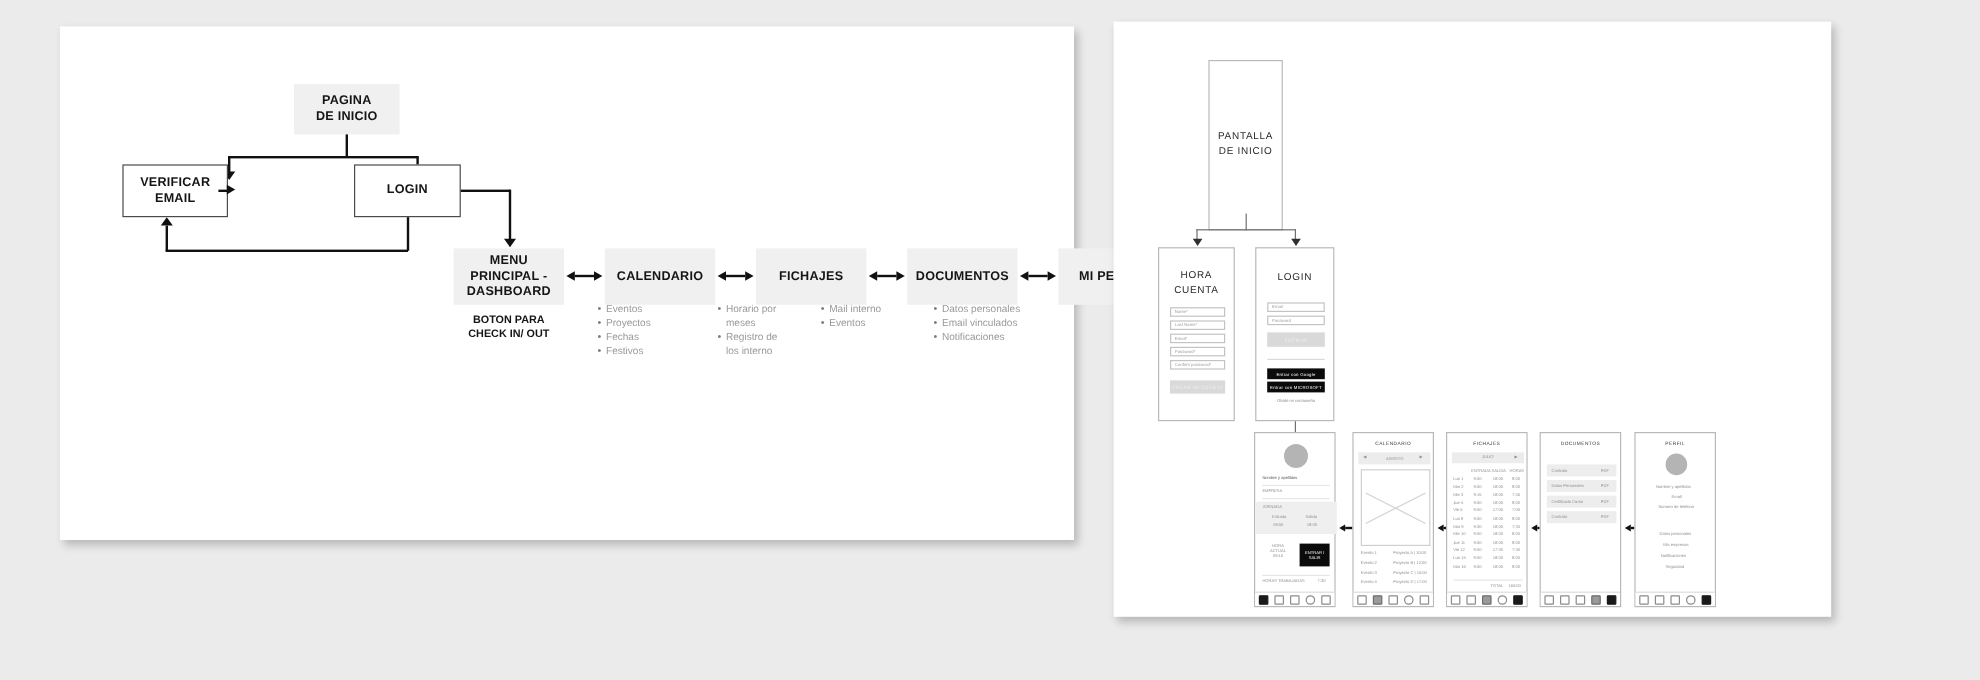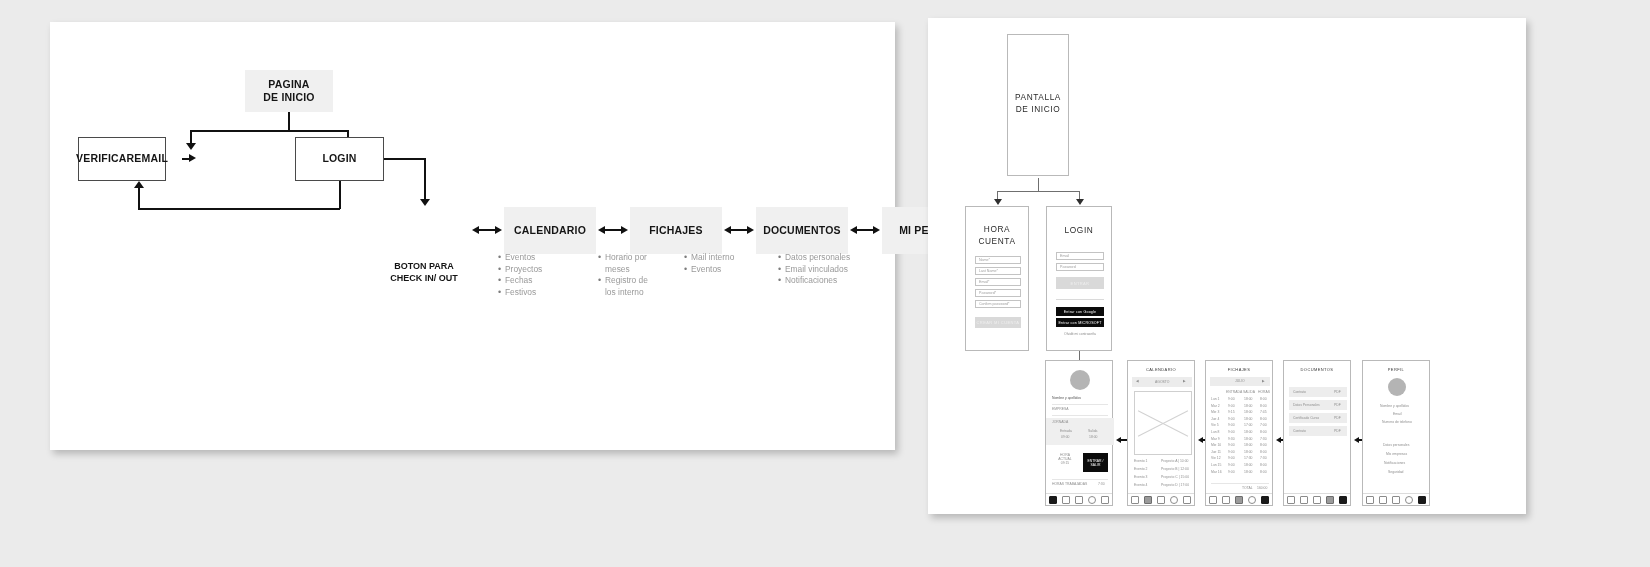--- a/index.html
+++ b/index.html
@@ -96,21 +96,21 @@
     <span>DE INICIO</span>
   </div>
 
   <div class="ln v" style="left:238px;top:90px;height:19px;"></div>
   <div class="ln h" style="left:140px;top:108px;width:158px;"></div>
   <div class="ln v" style="left:140px;top:108px;height:14px;"></div>
   <div class="arrow-d" style="left:136px;top:121px;"></div>
   <div class="ln v" style="left:297px;top:108px;height:14px;"></div>
   <div class="arrow-d" style="left:293px;top:121px;"></div>
 
-  <div class="fc-box outline" style="left:28px;top:115px;width:88px;height:44px;flex-direction:row;">
+  <div class="fc-box outline" style="left:52px;top:115px;width:88px;height:44px;flex-direction:column;">
     <span>VERIFICAR</span>
     <span>EMAIL</span>
   </div>
 
 
   <div class="fc-box outline" style="left:245px;top:115px;width:89px;height:44px;">
     <span>LOGIN</span>
   </div>
 
   <div class="ln h" style="left:132px;top:136px;width:9px;"></div>
@@ -118,20 +118,25 @@
 
   <div class="ln h" style="left:334px;top:136px;width:41px;"></div>
   <div class="ln v" style="left:374px;top:136px;height:42px;"></div>
   <div class="arrow-d" style="left:370px;top:177px;"></div>
 
   <div class="ln v" style="left:289px;top:159px;height:28px;"></div>
   <div class="ln h" style="left:88px;top:186px;width:202px;"></div>
   <div class="ln v" style="left:88px;top:166px;height:21px;"></div>
   <div class="arrow-u" style="left:84px;top:159px;"></div>
 
+  <div class="fc-box grey" style="left:328px;top:185px;width:92px;height:47px;flex-direction:column;">
+    <span>MENU</span>
+    <span>PRINCIPAL -</span>
+    <span>DASHBOARD</span>
+  </div>
 
   <div class="dbl" style="left:422px;top:203px;width:30px;height:10px;">
     <span class="tl"></span>
     <span class="bar"></span>
     <span class="tr"></span>
   </div>
 
   <div class="fc-box grey" style="left:454px;top:185px;width:92px;height:47px;">
     <span>CALENDARIO</span>
   </div>
@@ -200,21 +205,21 @@
       <li>Datos personales</li>
       <li>Email vinculados</li>
       <li>Notificaciones</li>
     </ul>
   </div>
 
 </div>
 
 <div class="canvas" id="canvas-right">
 
-  <div class="wf" style="left:79px;top:16px;width:62px;height:142px;">
+  <div class="wf" style="left:79px;top:32px;width:62px;height:142px;">
     <div class="wf-title" style="top:56px;">
       <div>PANTALLA</div>
       <div>DE INICIO</div>
     </div>
   </div>
 
   <div class="rln v" style="left:110px;top:160px;height:14px;"></div>
   <div class="rln h" style="left:69px;top:173px;width:83px;"></div>
   <div class="rln v" style="left:69px;top:173px;height:9px;"></div>
   <div class="rarrow-d" style="left:66px;top:181px;"></div>

